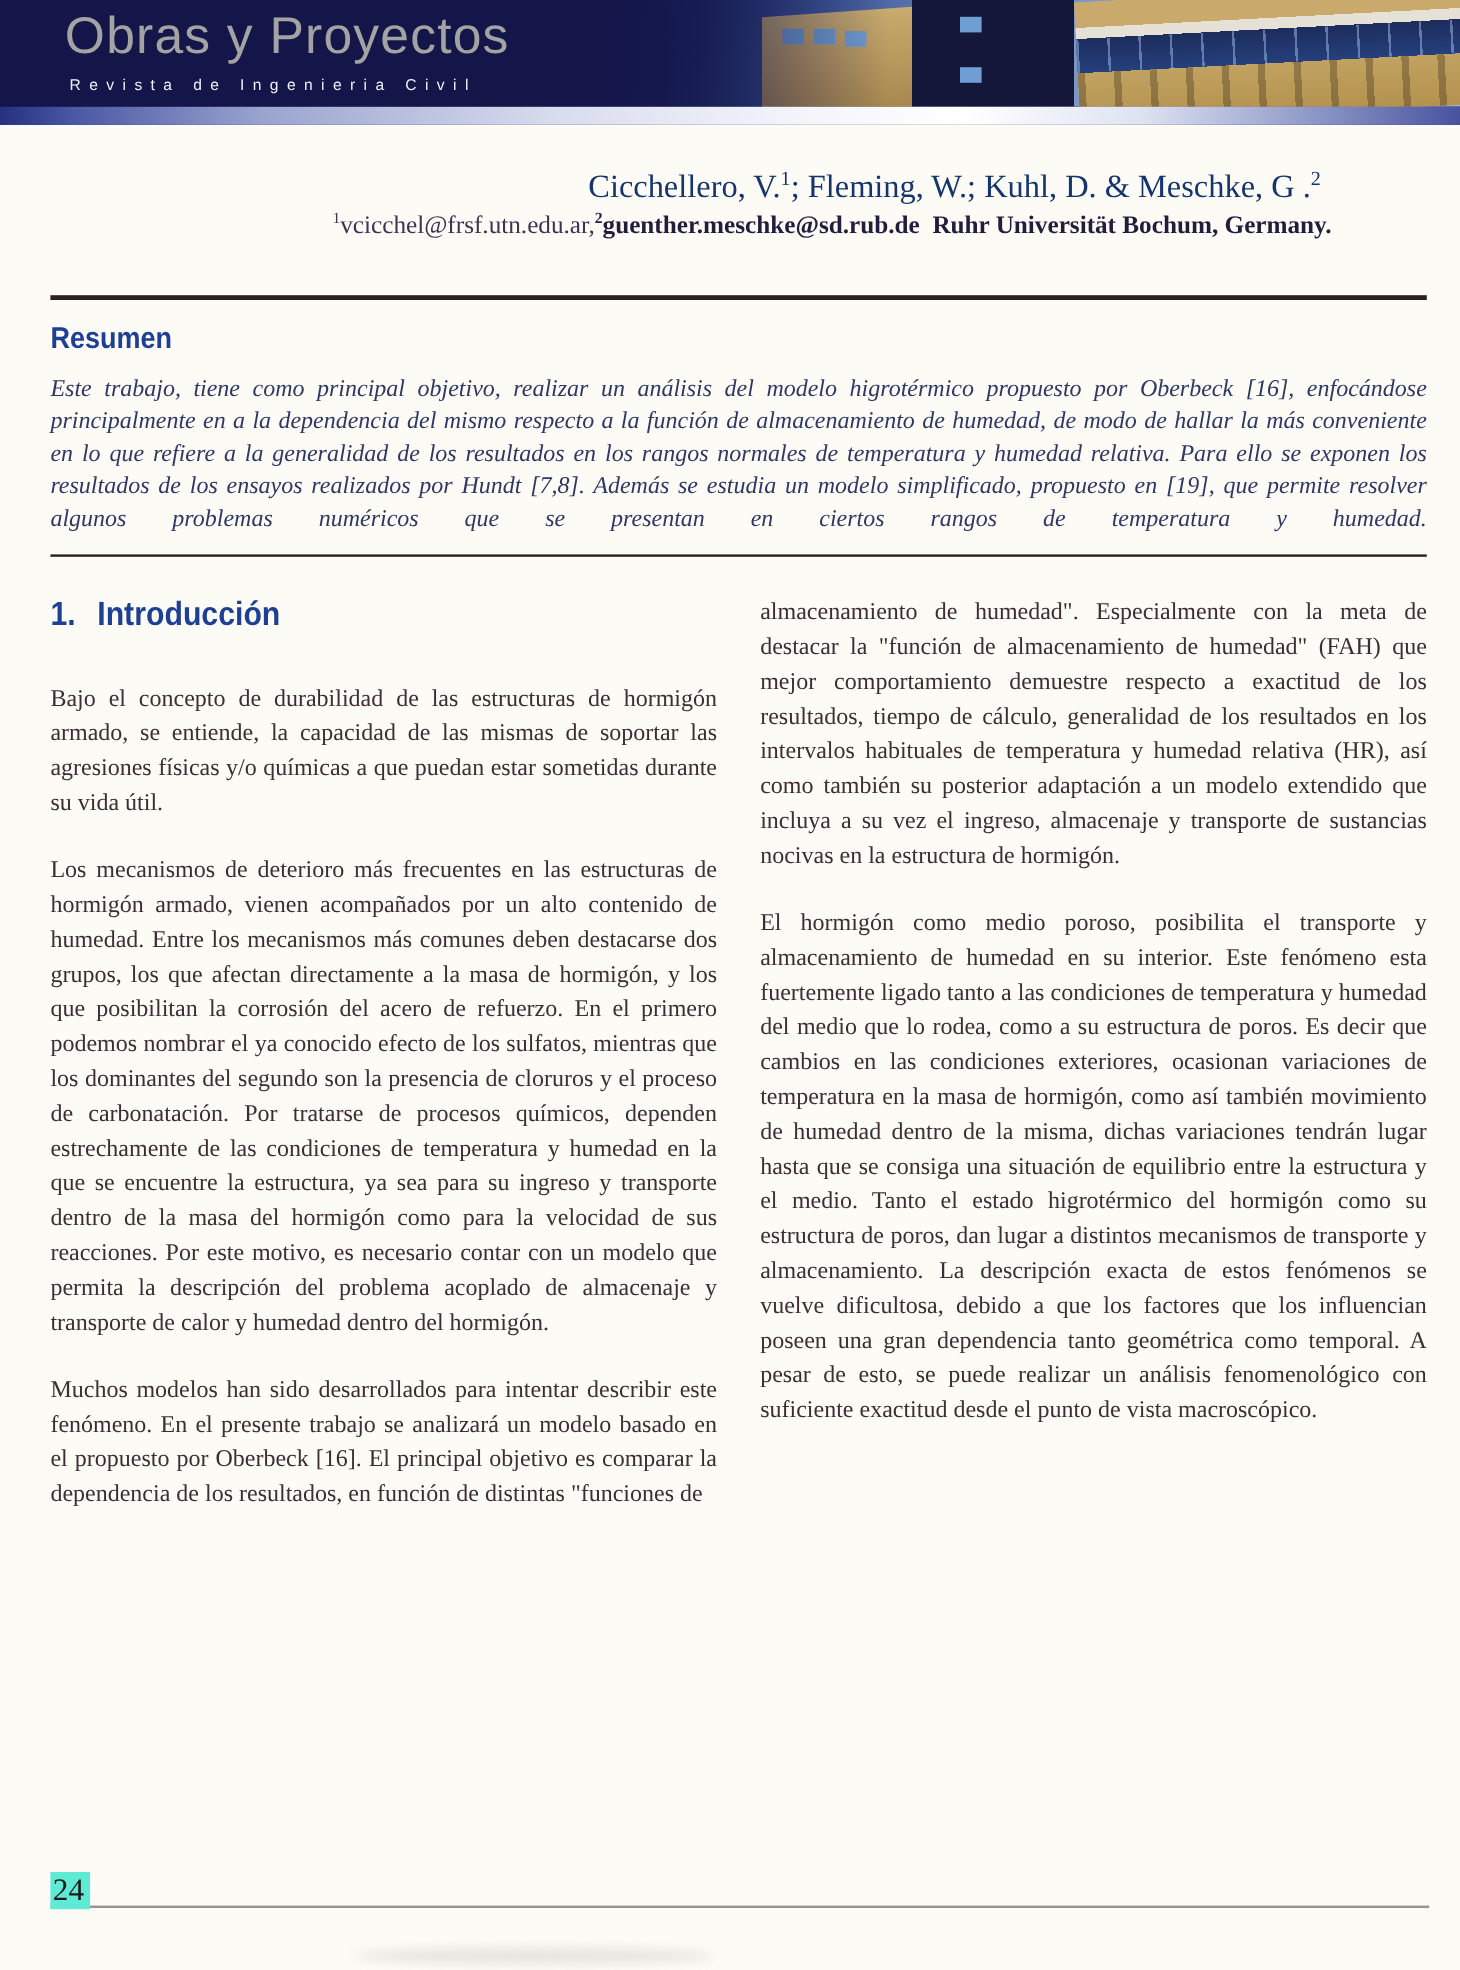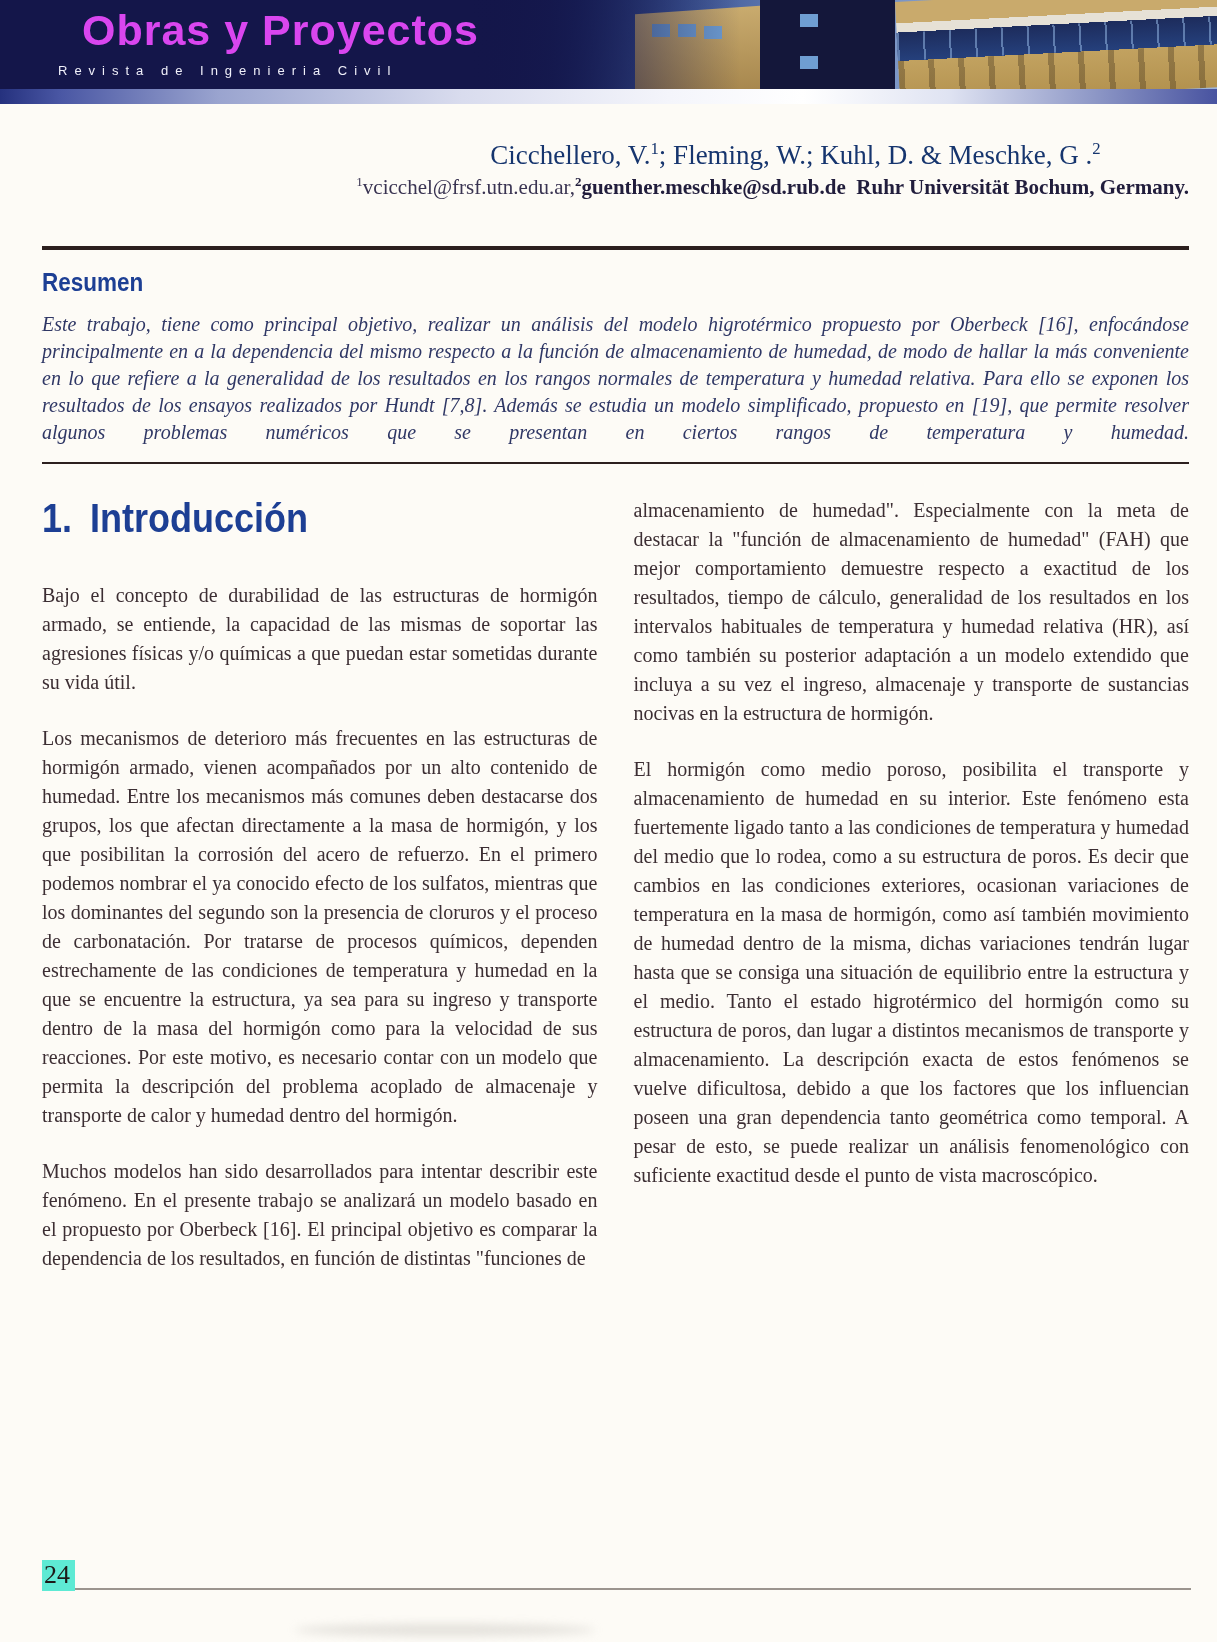--- a/index.html
+++ b/index.html
@@ -23,54 +23,54 @@
   .ph-grid { position:absolute; left:0; right:0; top:30%; height:28%;
     background:repeating-linear-gradient(90deg, rgba(145,180,225,.55) 0 2px, transparent 2px 26px); }
   .ph-cols { position:absolute; left:0; right:0; top:58%; height:42%;
     background:repeating-linear-gradient(90deg, rgba(60,45,25,.35) 0 6px, transparent 6px 30px); }
   .ph-win { position:absolute; width:18px; height:13px; background:#6f9ed2; }
   .ph-blend { position:absolute; left:0; top:0; bottom:0; width:270px;
     background:linear-gradient(90deg,#14164a 0%,rgba(20,22,74,.85) 30%,rgba(20,22,74,0) 100%); }
   .banner-strip { position:absolute; left:0; right:0; top:89px; height:15px;
     background:linear-gradient(90deg,#25317e 0%,#4a57a4 5%,#9aa4cf 18%,#d9dcee 38%,#f4f5fb 55%,#ffffff 66%,#dfe3f2 78%,#8d97c6 90%,#4853a0 100%); }
   .masthead-title { position:absolute; left:54px; top:6px; z-index:3;
-    font-family:"Liberation Sans",sans-serif; font-weight:700; font-size:43px;
-    color:#d946ef; letter-spacing:1px;margin-left:28px; }
+    font-family:"Liberation Sans",sans-serif; font-weight:400; font-size:43px;
+    color:#a3a3a3; letter-spacing:1px; }
   .masthead-subtitle { position:absolute; left:58px; top:63px; z-index:3;
     font-family:"Liberation Sans",sans-serif; font-size:13px; color:#f0f0fa; letter-spacing:7px; }
 
   
   .content { padding:0 28px 0 42px; }
 
   .article-title { margin:26px 0 0; font-family:"Liberation Sans",sans-serif;
     font-weight:700; color:#0a0a0c; font-size:70px; line-height:79px; letter-spacing:-2px; }
   .tline { display:inline-block; transform:scaleX(0.87); transform-origin:left center; white-space:nowrap; }
 
   .authors-line { margin-top:36px; padding-left:360px; text-align:center;
     font-size:27px; font-weight:400; color:#16356e; }
   .authors-line sup, .affil-line sup { font-size:0.62em; vertical-align:super; line-height:0; }
-  .affil-line { margin-top:4px; padding-left:235px; text-align:right; font-size:21px; color:#2c2844; }
+  .affil-line { margin-top:4px; padding-left:235px; text-align:left; font-size:21px; color:#2c2844; }
   .affil-regular { font-weight:400; color:#3a3452; }
   .affil-bold { font-weight:700; color:#211d3c; }
 
   .rule1 { margin:46px 0 0; border:0; border-top:4px solid #2c1f1e; }
   .rule2 { margin:16px 0 0; border:0; border-top:2.5px solid #2c1f1e; }
 
   .resumen-h { margin:18px 0 0; font-family:"Liberation Sans",sans-serif;
     font-weight:700; font-size:25px; color:#1d3f94; }
   .condensed { display:inline-block; transform:scaleX(0.9); transform-origin:left center; white-space:nowrap; }
 
   .abstract { margin:14px 0 0; font-style:italic; font-size:20px; line-height:27px;
     text-align:justify; text-align-last:justify; color:#2f3765; }
   .keywords { margin:10px 0 0; font-size:20px; color:#2f3765; }
 
   .columns { margin-top:32px; display:grid; grid-template-columns:1fr 1fr; column-gap:36px; }
   .col p { margin:0 0 27px; font-size:20px; line-height:29px; text-align:justify; color:#3c2e33; }
   h3.section { margin:0 0 40px; font-family:"Liberation Sans",sans-serif;
-    font-weight:700; font-size:40px; color:#1d3f94; }
+    font-weight:700; font-size:28px; color:#1d3f94; }
   h3.section .num { margin-right:20px; }
   .col-right h3.section { margin-top:4px; }
 
   
   .footer { position:absolute; left:42px; right:26px; top:1548px; height:40px;
     border-bottom:2.5px solid #9b948e; display:flex; align-items:flex-end; }
   .pagenum { font-size:26px; color:#1d1a18; background:#5eead4;
     padding:0 5px 1px 2px; display:inline-block; transform:translateY(3px); }
   .smudge { position:absolute; left:295px; top:1624px; width:300px; height:12px;
     background:#cfccc6; filter:blur(5px); opacity:.55; border-radius:50%; }

